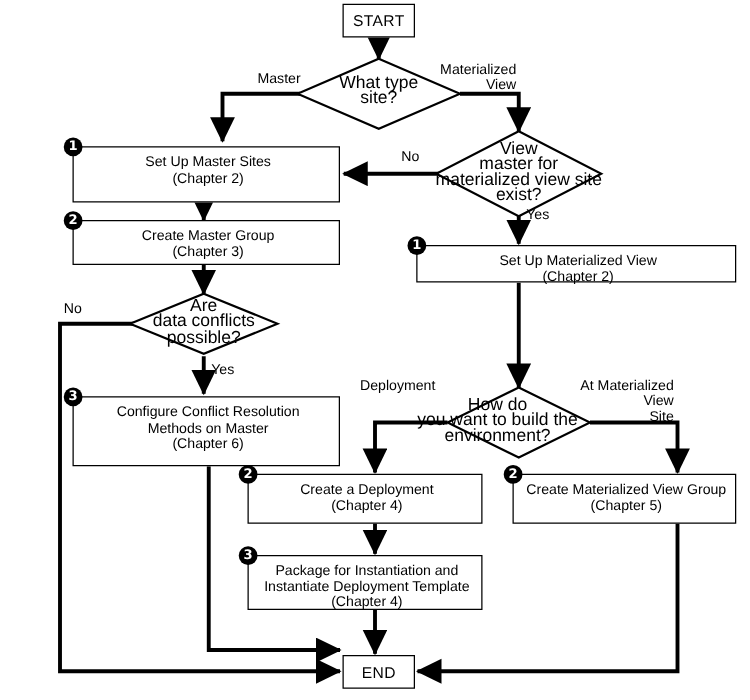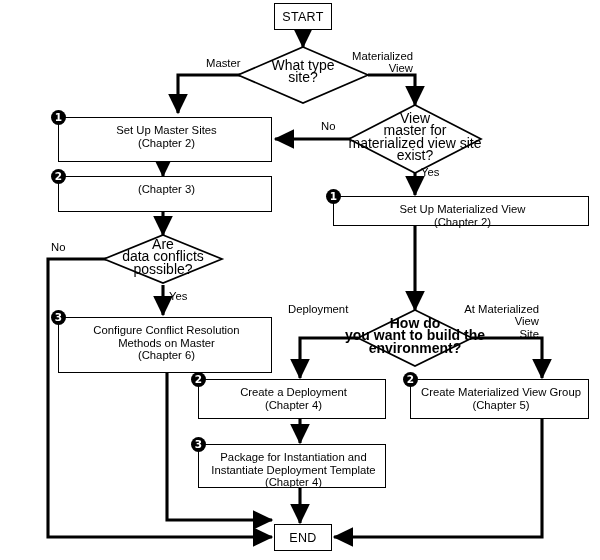--- a/index.html
+++ b/index.html
@@ -151,21 +151,21 @@
     <div>materialized view site</div>
     <div>exist?</div>
   </div>
 
   <div class="diamond-label" style="left:105px; top:238px; width:116px;">
     <div>Are</div>
     <div>data conflicts</div>
     <div>possible?</div>
   </div>
 
-  <div class="diamond-label" style="left:337px; top:317px; width:156px;font-weight:bold;">
+  <div class="diamond-label" style="left:320px; top:317px; width:156px;">
     <div>How do</div>
     <div>you want to build the</div>
     <div>environment?</div>
   </div>
 
   <div class="edge-label" style="left:166px; top:57px;padding-left:40px;">Master</div>
   <div class="edge-label" style="left:345px; top:50px; text-align:right; width:68px;">
     <div>Materialized</div>
     <div>View</div>
   </div>
@@ -183,20 +183,21 @@
   </div>
 
   <div class="node procbox" style="left:58px; top:117px; width:214px; height:45px;">
     <div class="step-badge">1</div>
     <div class="line">Set Up Master Sites</div>
     <div class="line">(Chapter 2)</div>
   </div>
 
   <div class="node procbox" style="left:58px; top:176px; width:214px; height:36px;">
     <div class="step-badge">2</div>
+    <div class="line">Create Master Group</div>
     <div class="line">(Chapter 3)</div>
   </div>
 
   <div class="node procbox" style="left:58px; top:317px; width:214px; height:56px;">
     <div class="step-badge">3</div>
     <div class="line">Configure Conflict Resolution</div>
     <div class="line">Methods on Master</div>
     <div class="line">(Chapter 6)</div>
   </div>
 

